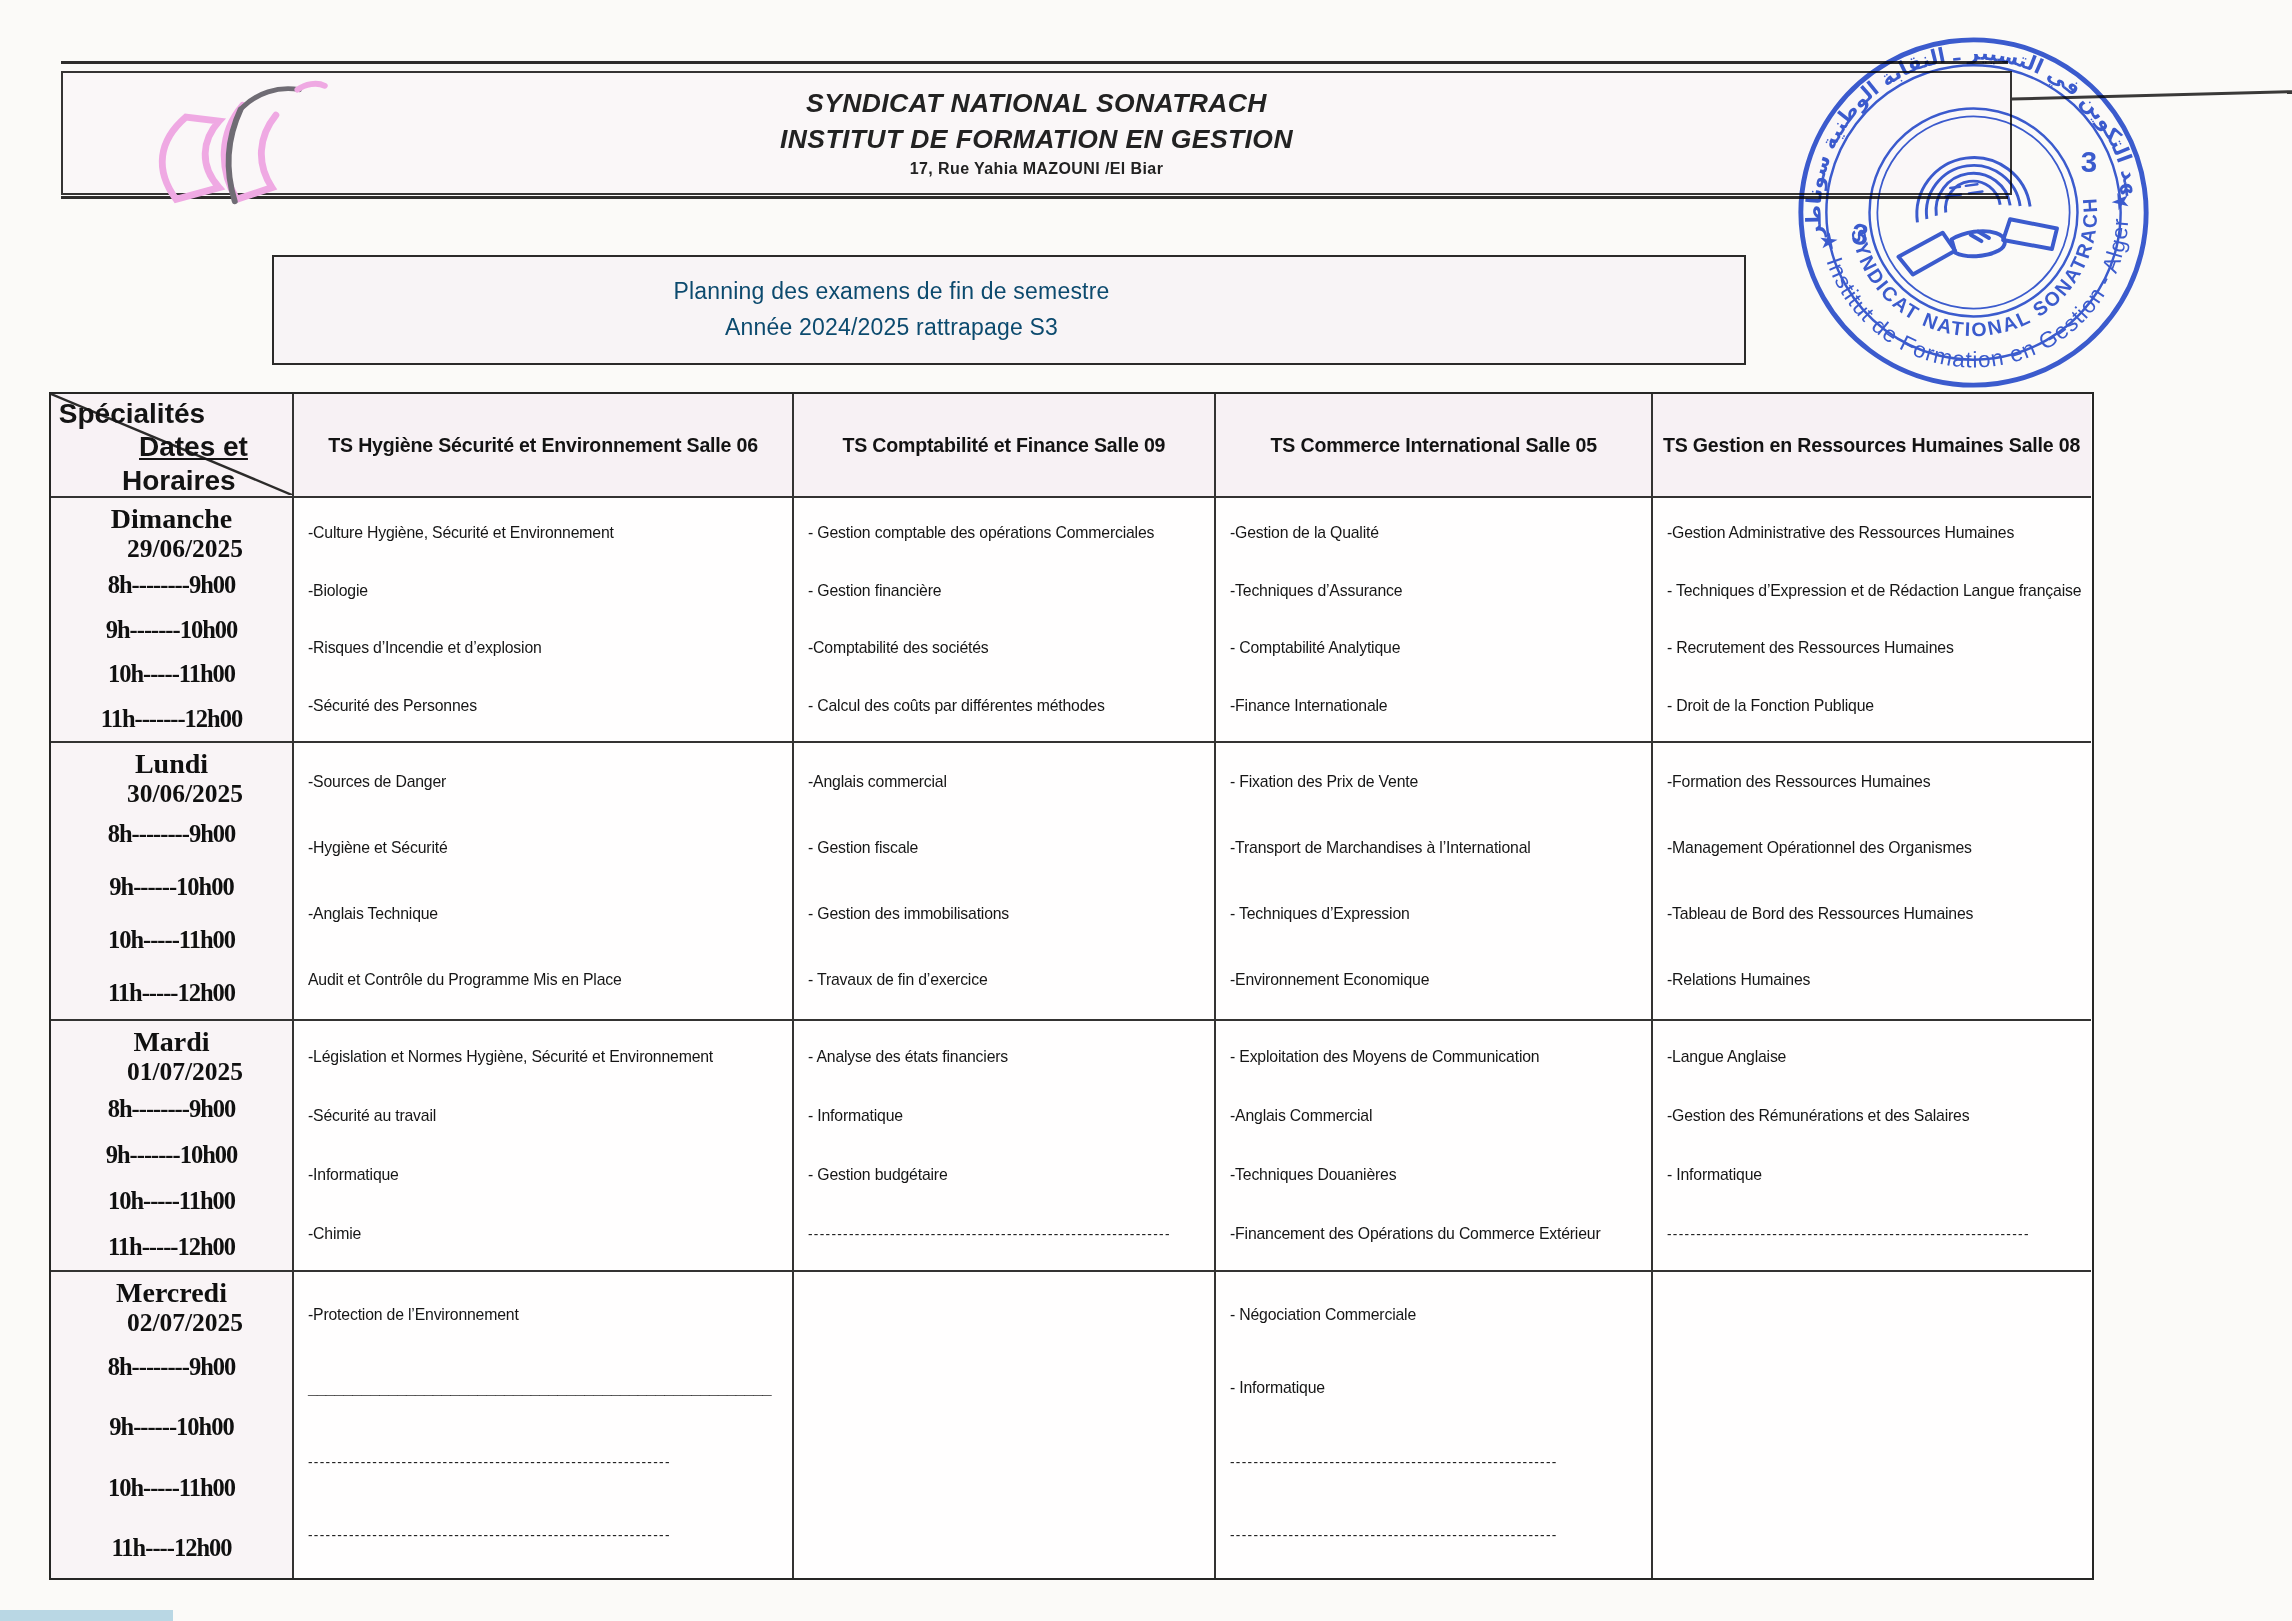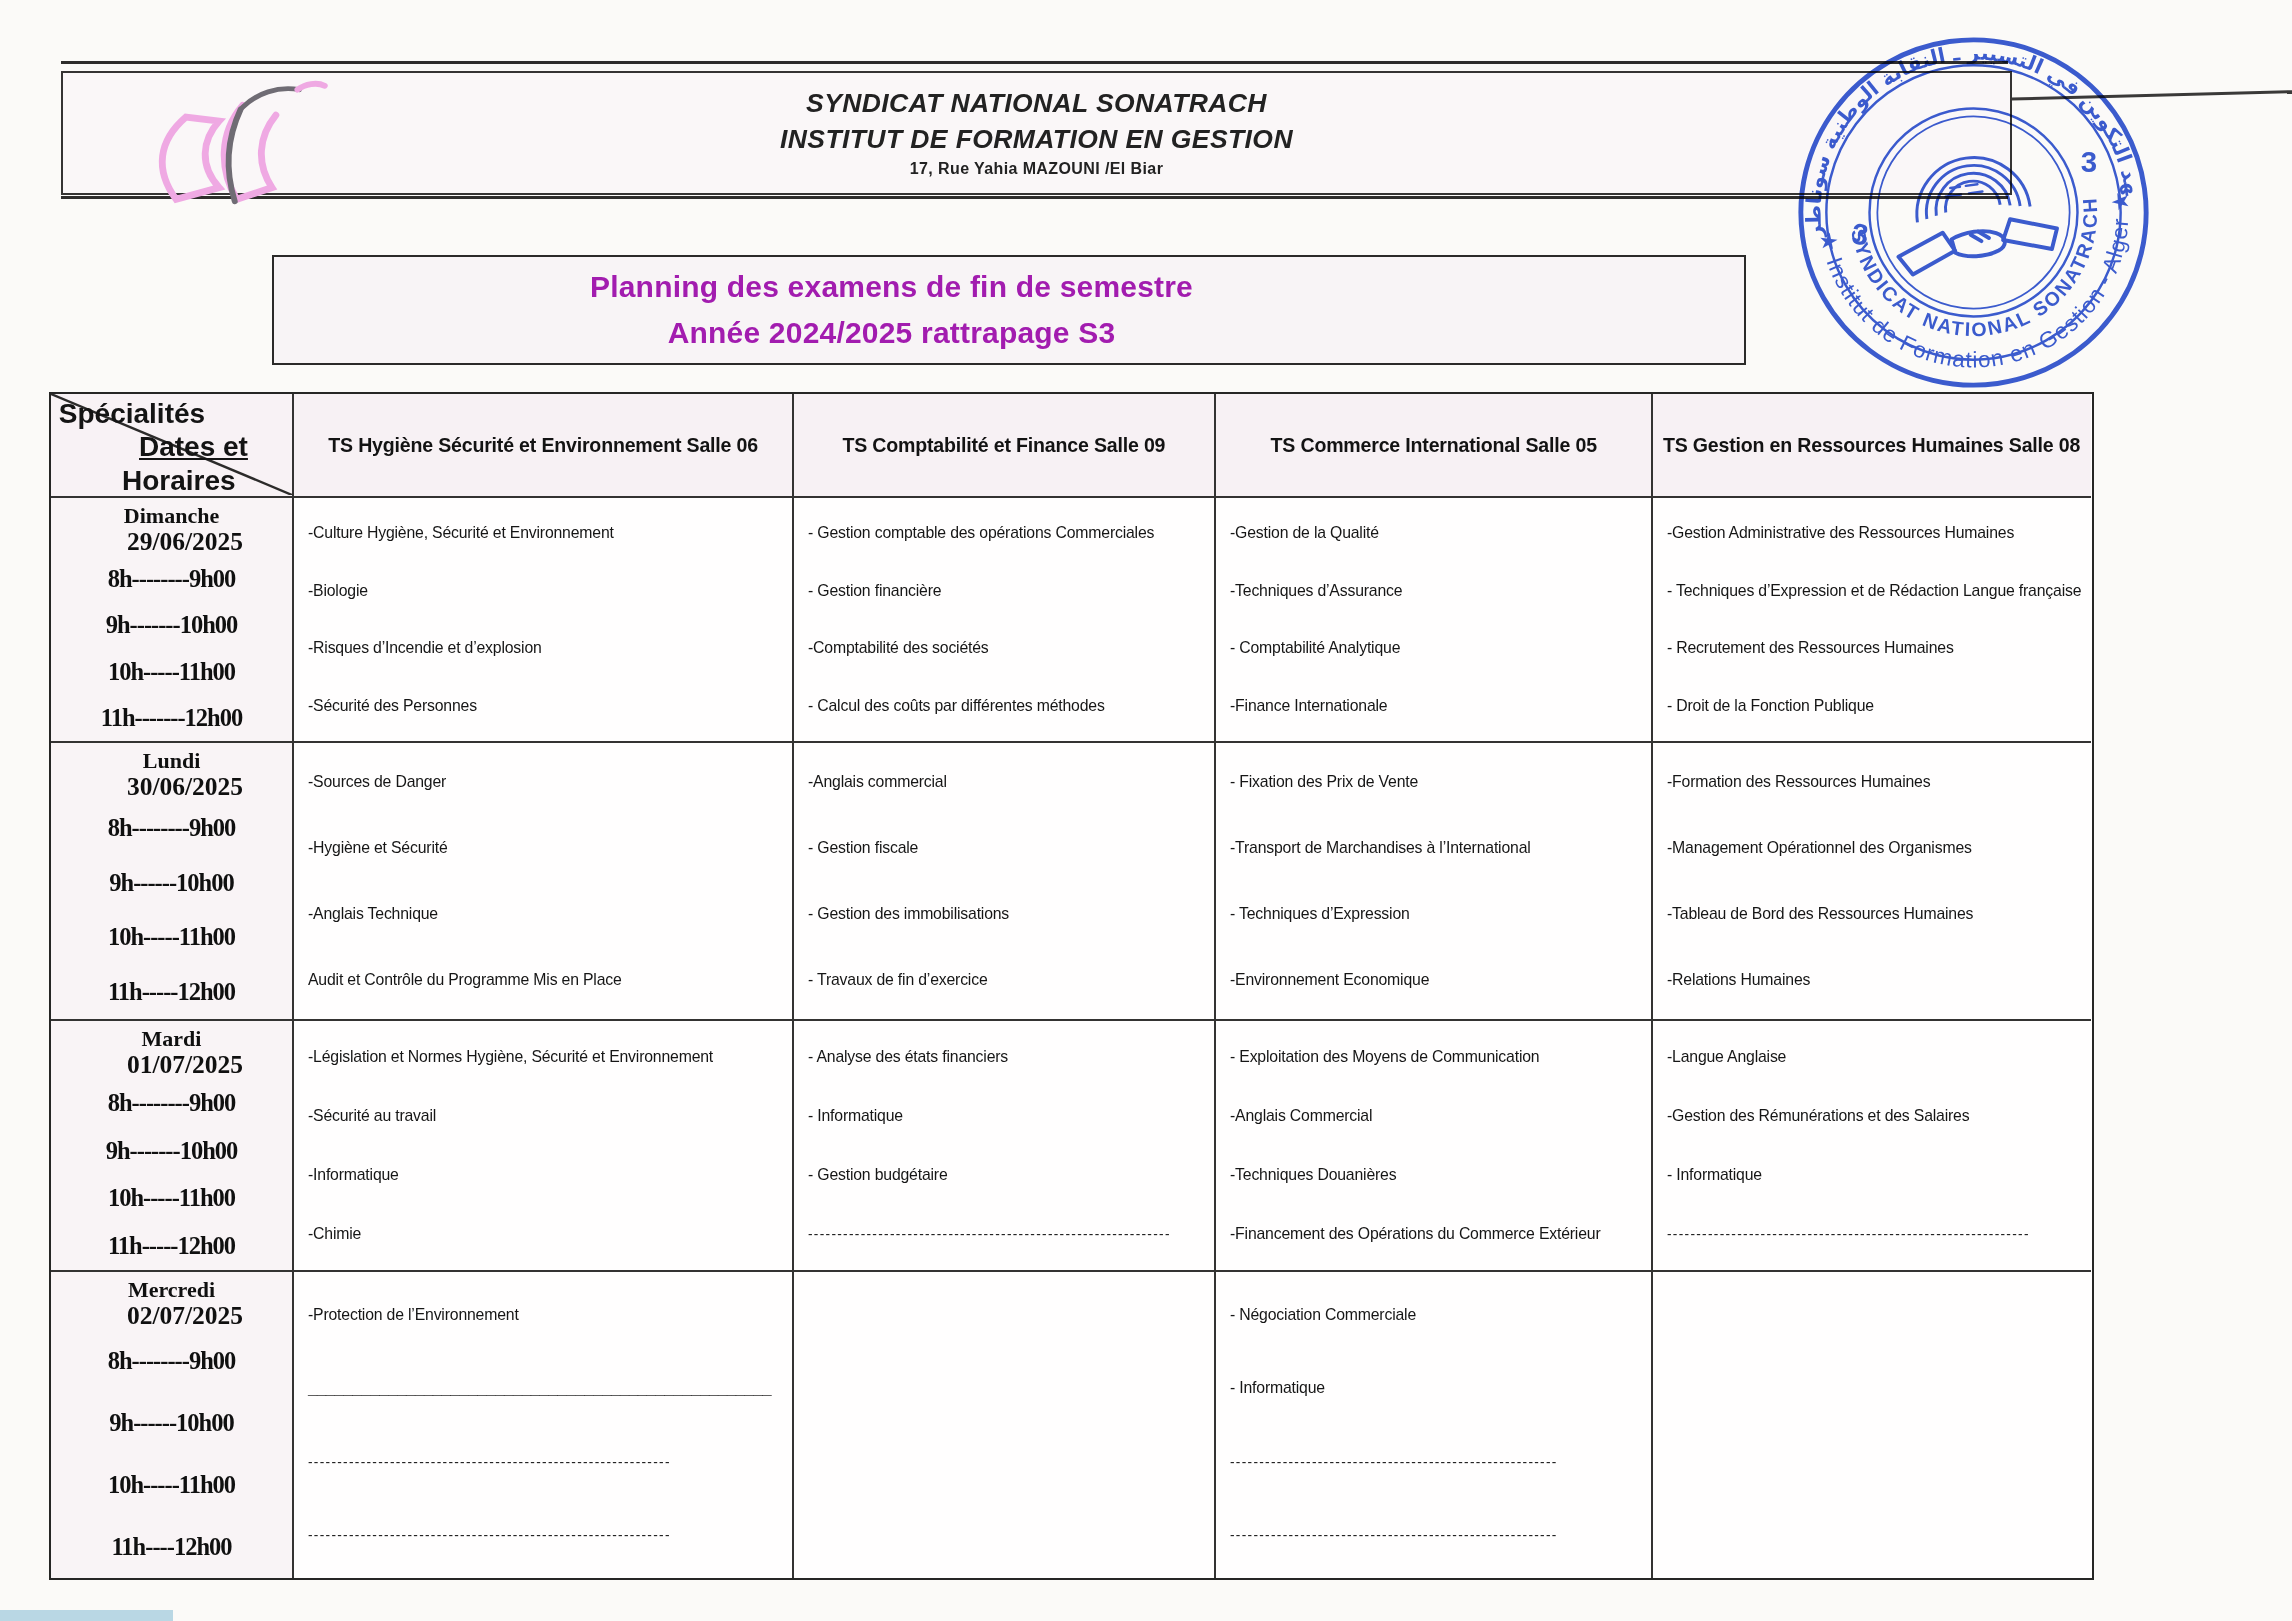--- a/index.html
+++ b/index.html
@@ -11,21 +11,21 @@
   #header-box{position:absolute;left:61px;top:71px;width:1947px;height:120px;
               border:2px solid #353433;background:#faf7f8;
               display:flex;flex-direction:column;align-items:center;justify-content:center;}
   .hdr-line{font-weight:bold;font-style:italic;font-size:26.5px;letter-spacing:0.4px;line-height:1.35;color:#222;}
   .hdr-line.addr{font-style:normal;font-size:16px;}
 
   
   #title-box{position:absolute;left:272px;top:255px;width:1470px;height:106px;
              border:2.9px solid #2b2a29;background:#f8f4f6;display:flex;align-items:center;}
   #title-inner{width:961px;margin-left:137px;text-align:center;}
-  .title-line{font-weight:bold;font-size:30px;line-height:1.55;color:#a21caf;letter-spacing:0.2px;}
+  .title-line{font-weight:normal;font-size:23px;line-height:1.55;color:#0c4a6e;letter-spacing:0.2px;}
 
   
   #schedule-grid{position:absolute;left:49px;top:392px;width:2041px;height:1184px;
                  display:grid;grid-template-columns:243px 500px 422px 437px 438px;
                  grid-template-rows:104px 245px 278px 251px 306px;
                  border:2.9px solid #262625;background:#fffefe;}
   .cell{border-right:2px solid #343332;border-bottom:2.9px solid #343332;position:relative;
         box-sizing:border-box;overflow:hidden;}
   #schedule-grid > .cell:nth-child(5n){border-right:none;}
   #schedule-grid > .cell:nth-child(n+21){border-bottom:none;}
@@ -33,21 +33,21 @@
   .corner{background:#f8f2f5;}
   .corner .lbl{position:absolute;font-weight:bold;font-size:28px;color:#141414;}
   .corner svg{position:absolute;inset:0;}
 
   .col-header{background:#f7f1f4;display:flex;align-items:center;justify-content:center;}
   .col-header span{display:inline-block;transform:scaleX(.95);font-weight:bold;font-size:20.6px;
                    letter-spacing:-0.2px;color:#131313;white-space:nowrap;}
 
   .time-cell{background:#f9f4f6;display:flex;flex-direction:column;padding-top:5.9px;
              font-family:"Liberation Serif",serif;font-weight:bold;color:#101010;}
-  .time-day{text-align:center;font-size:22px;line-height:1.1;}
+  .time-day{text-align:center;font-size:28px;line-height:1.1;}
   .time-date{text-align:center;font-size:25.5px;line-height:1.1;padding-left:27px;}
   .time-slots{flex:1;display:grid;grid-template-rows:repeat(4,1fr);align-items:center;}
   .time-line{text-align:center;font-size:24.5px;letter-spacing:-1px;white-space:nowrap;}
 
   .content-cell{display:grid;grid-template-rows:repeat(4,1fr);align-items:center;
                 padding:5.9px 5.9px 5.9px 13.7px;background:#fffefe;}
   .cell-line{display:inline-block;transform:scaleX(.93);transform-origin:left center;
              font-size:17px;letter-spacing:-0.2px;color:#161616;white-space:nowrap;}
   .dash-mark{font-size:14.7px;letter-spacing:1.4px;color:#242424;}
   .solid-mark{font-weight:bold;font-size:17.6px;}

